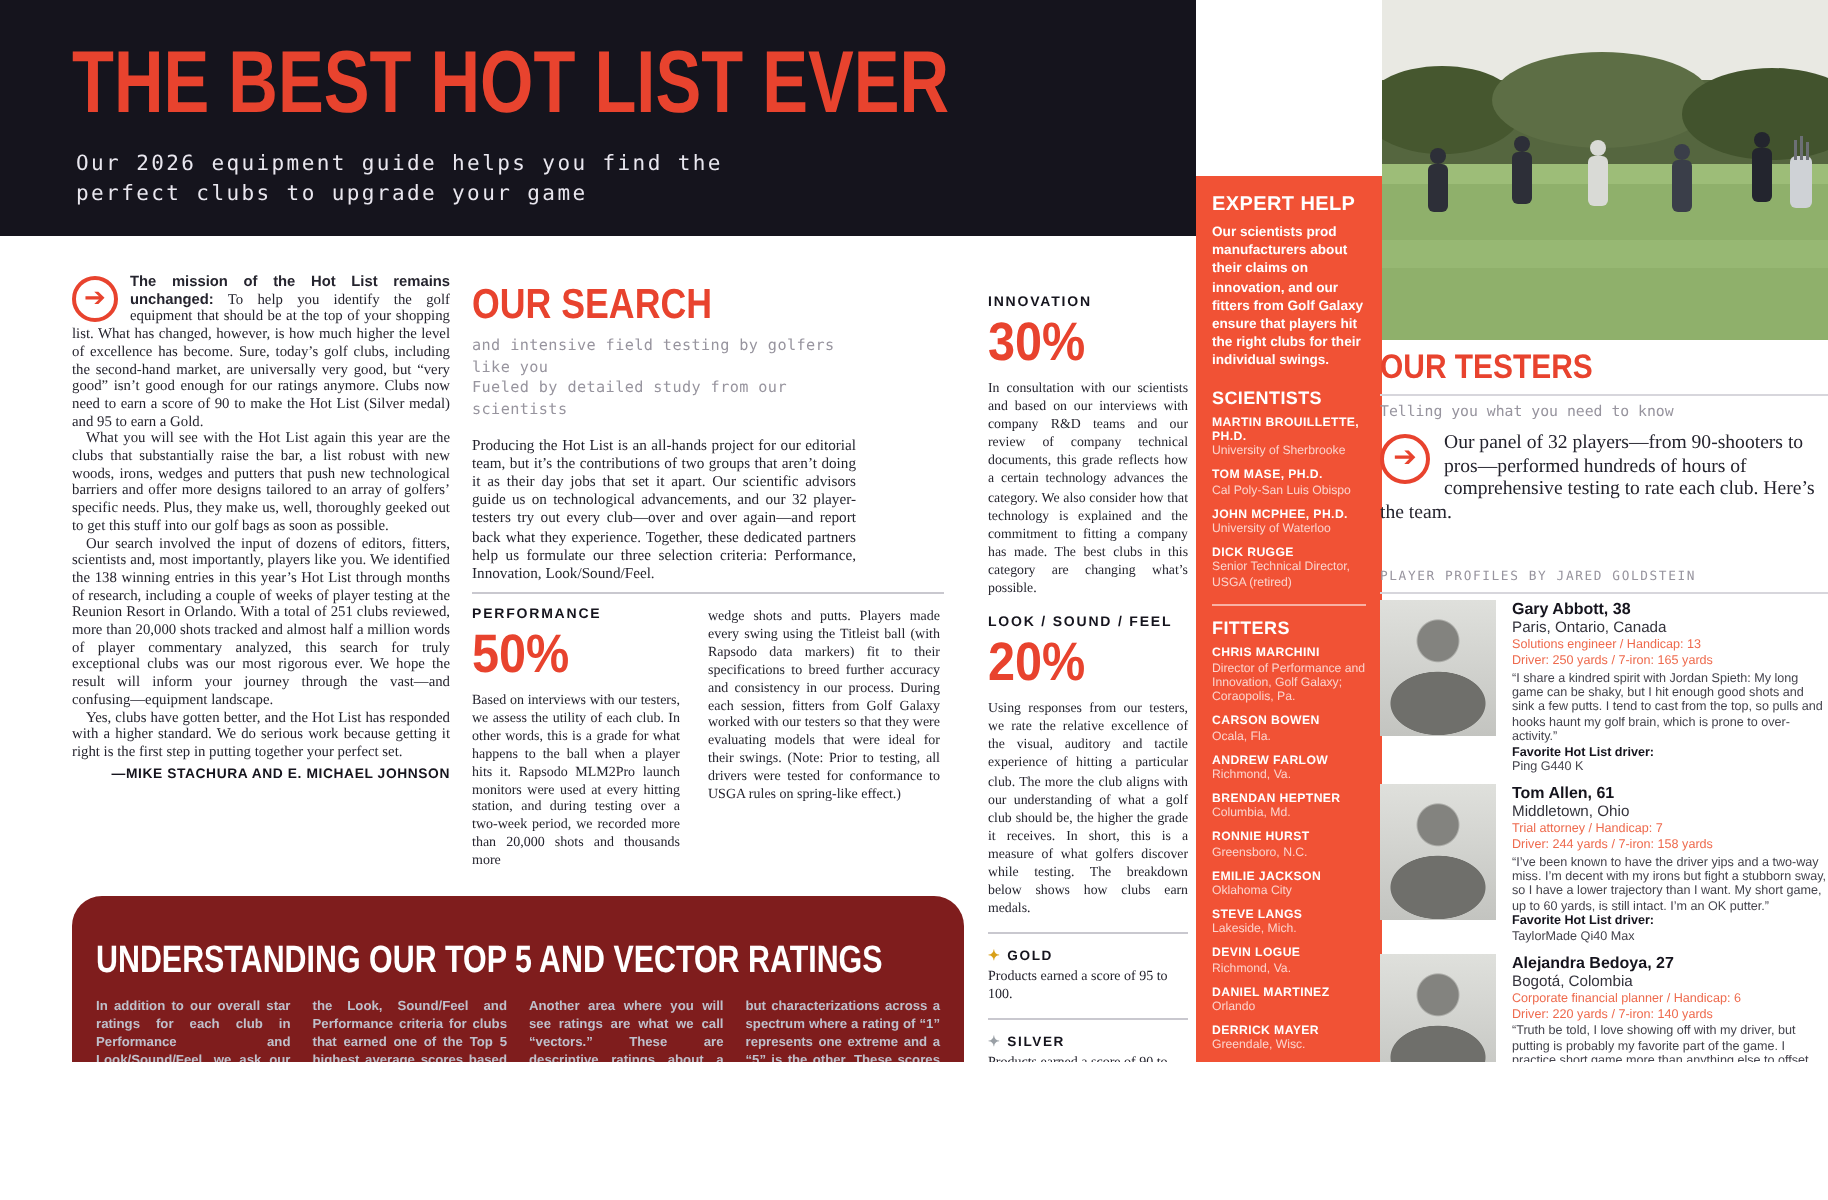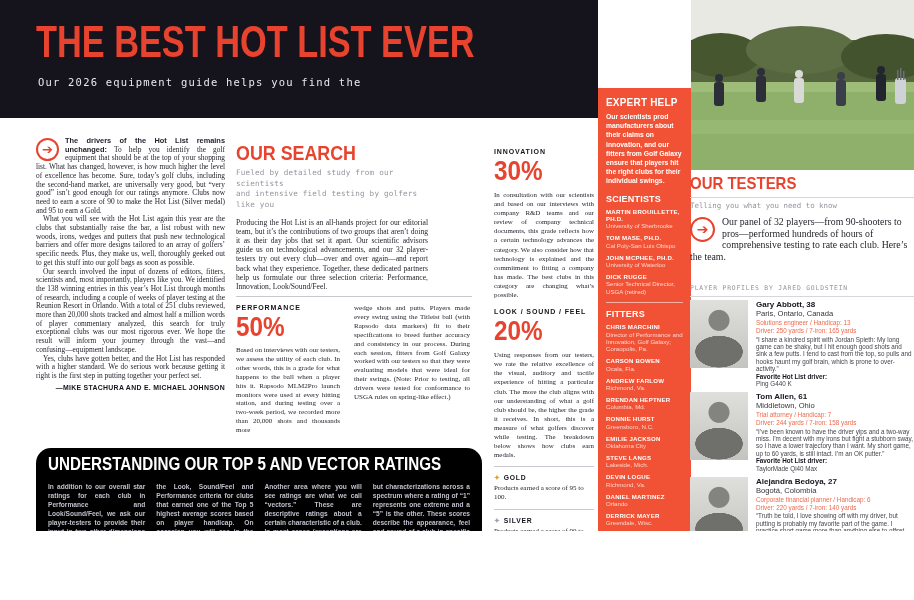--- a/index.html
+++ b/index.html
@@ -58,22 +58,22 @@
   .medal-icon{font-size:7px;margin-right:3px;}
   .gold .medal-icon{color:#d9a017;}
   .silver .medal-icon{color:#9aa0a6;}
   .medal-text{font-family:"Liberation Serif",serif;font-size:7px;line-height:8.9px;color:#25242e;}
   .star-row{display:flex;align-items:center;margin:2.5px 0;}
   .star-range{font-family:"Liberation Sans",sans-serif;font-weight:bold;font-size:6px;
               letter-spacing:.4px;color:#15141d;width:30px;}
   .star-glyphs{color:#e8432e;font-size:7.5px;letter-spacing:1.5px;font-family:"DejaVu Sans",sans-serif;}
 
   
-  #vector-box{position:absolute;left:36px;top:448px;width:446px;height:127px;background:#000000;
-              box-sizing:border-box;padding:5px 12px;border-radius:15px;}
+  #vector-box{position:absolute;left:36px;top:448px;width:446px;height:127px;background:#7f1d1d;
+              box-sizing:border-box;padding:22px 12px;border-radius:15px;}
   .vb-title{font-family:"Liberation Sans",sans-serif;font-weight:bold;font-size:19px;color:#ffffff;
             transform:scaleX(.8);transform-origin:left top;white-space:nowrap;margin-bottom:7px;}
   .vb-cols{display:flex;gap:11px;}
   .vb-col{flex:1;font-family:"Liberation Sans",sans-serif;font-weight:600;font-size:6.6px;
           line-height:9px;color:#bfc0cb;text-align:justify;}
 
   
   #footer-left{position:absolute;left:36px;top:581px;font-family:"DejaVu Sans Mono",monospace;
                font-size:6.4px;letter-spacing:1px;color:#3c3b44;display:flex;gap:12px;align-items:center;}
   .foot-div{color:#9a99a1;}
@@ -120,40 +120,41 @@
 </style>
 </head>
 <body>
 
 <div id="page">
 
   <div id="header-block">
     <div class="main-title">THE BEST HOT LIST EVER</div>
     <div class="main-sub">
       <div>Our 2026 equipment guide helps you find the</div>
+      <div>perfect clubs to upgrade your game</div>
     </div>
   </div>
 
   <div id="intro-col">
     <p>
       <span class="arrow-badge">➔</span>
-      <span class="lead-bold">The drivers of the Hot List remains unchanged:</span>
+      <span class="lead-bold">The mission of the Hot List remains unchanged:</span>
       <span>To help you identify the golf equipment that should be at the top of your shopping list. What has changed, however, is how much higher the level of excellence has become. Sure, today’s golf clubs, including the second-hand market, are universally very good, but “very good” isn’t good enough for our ratings anymore. Clubs now need to earn a score of 90 to make the Hot List (Silver medal) and 95 to earn a Gold.</span>
     </p>
     <p>What you will see with the Hot List again this year are the clubs that substantially raise the bar, a list robust with new woods, irons, wedges and putters that push new technological barriers and offer more designs tailored to an array of golfers’ specific needs. Plus, they make us, well, thoroughly geeked out to get this stuff into our golf bags as soon as possible.</p>
     <p>Our search involved the input of dozens of editors, fitters, scientists and, most importantly, players like you. We identified the 138 winning entries in this year’s Hot List through months of research, including a couple of weeks of player testing at the Reunion Resort in Orlando. With a total of 251 clubs reviewed, more than 20,000 shots tracked and almost half a million words of player commentary analyzed, this search for truly exceptional clubs was our most rigorous ever. We hope the result will inform your journey through the vast—and confusing—equipment landscape.</p>
     <p>Yes, clubs have gotten better, and the Hot List has responded with a higher standard. We do serious work because getting it right is the first step in putting together your perfect set.</p>
     <div class="byline">—MIKE STACHURA AND E. MICHAEL JOHNSON</div>
   </div>
 
   <div id="search-col">
     <div class="section-title">OUR SEARCH</div>
     <div class="mono-sub">
+      <div>and intensive field testing by golfers like you</div>
       <div>Fueled by detailed study from our scientists</div>
-      <div>and intensive field testing by golfers like you</div>
     </div>
     <div class="search-body">Producing the Hot List is an all-hands project for our editorial team, but it’s the contributions of two groups that aren’t doing it as their day jobs that set it apart. Our scientific advisors guide us on technological advancements, and our 32 player-testers try out every club—over and over again—and report back what they experience. Together, these dedicated partners help us formulate our three selection criteria: Performance, Innovation, Look/Sound/Feel.</div>
   </div>
 
   <div id="perf-row">
     <div class="perf-left">
       <div class="crit-label">PERFORMANCE</div>
       <div class="crit-pct">50%</div>
       <div class="crit-text">Based on interviews with our testers, we assess the utility of each club. In other words, this is a grade for what happens to the ball when a player hits it. Rapsodo MLM2Pro launch monitors were used at every hitting station, and during testing over a two-week period, we recorded more than 20,000 shots and thousands more</div>
     </div>

